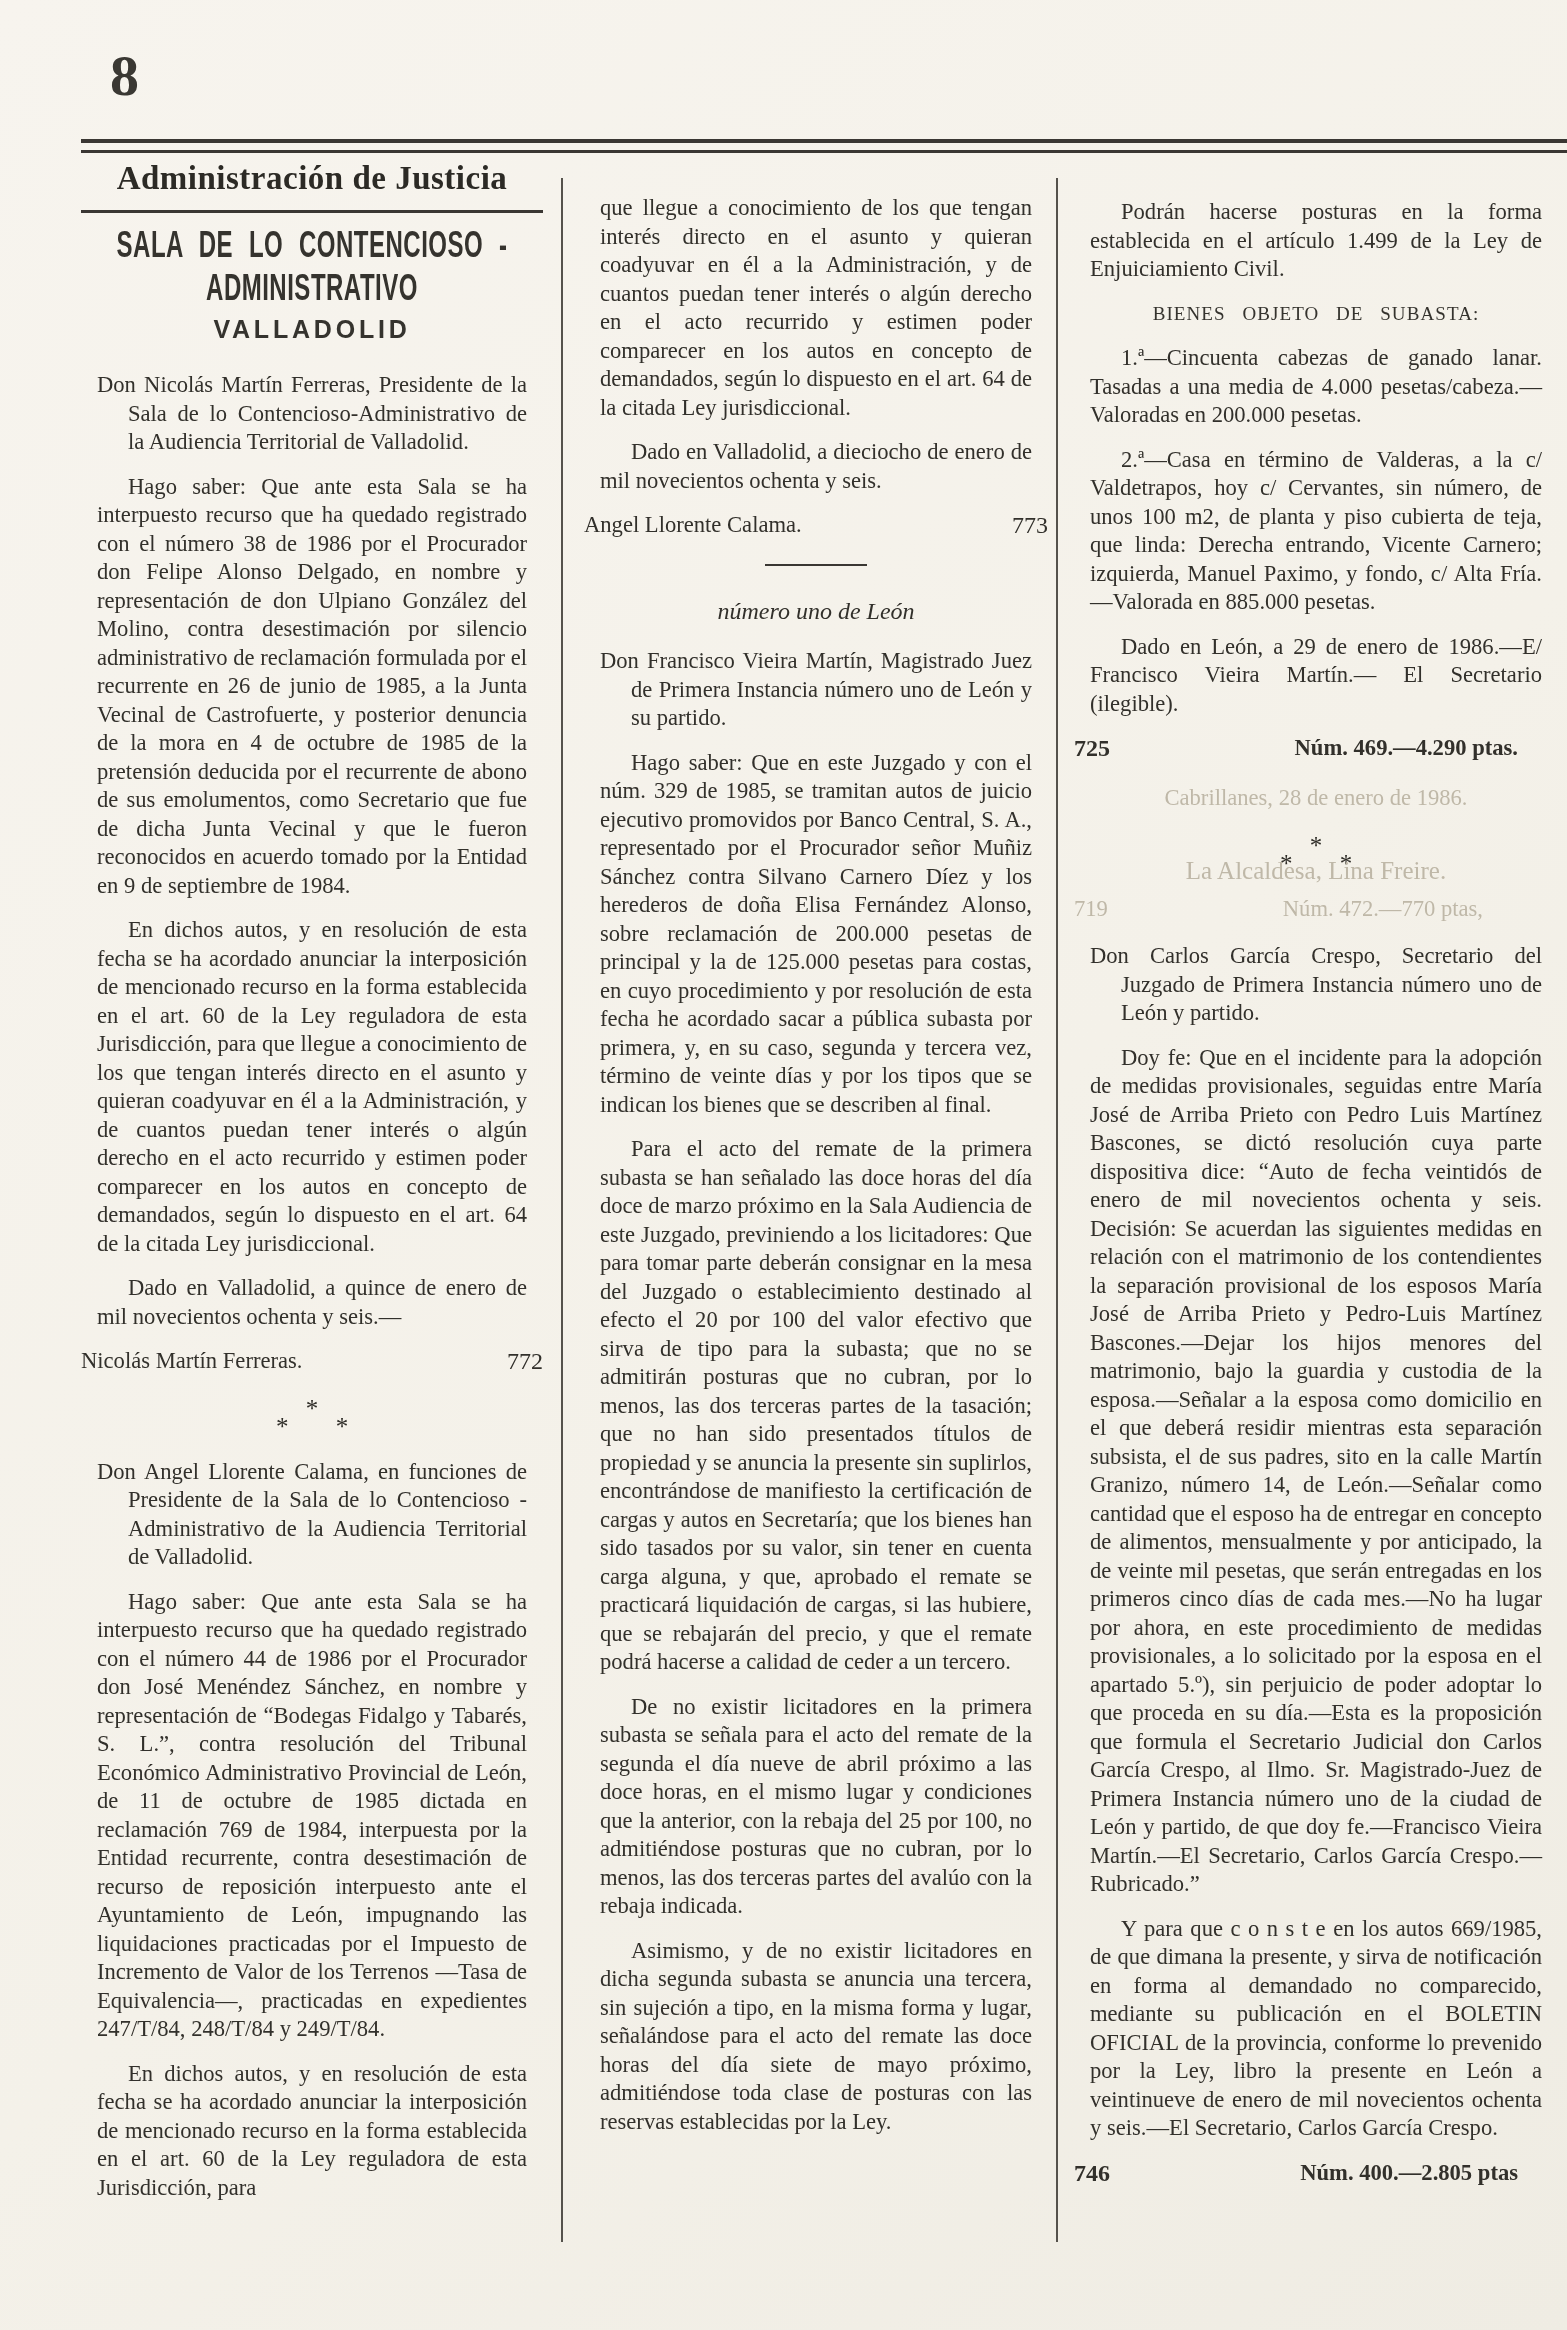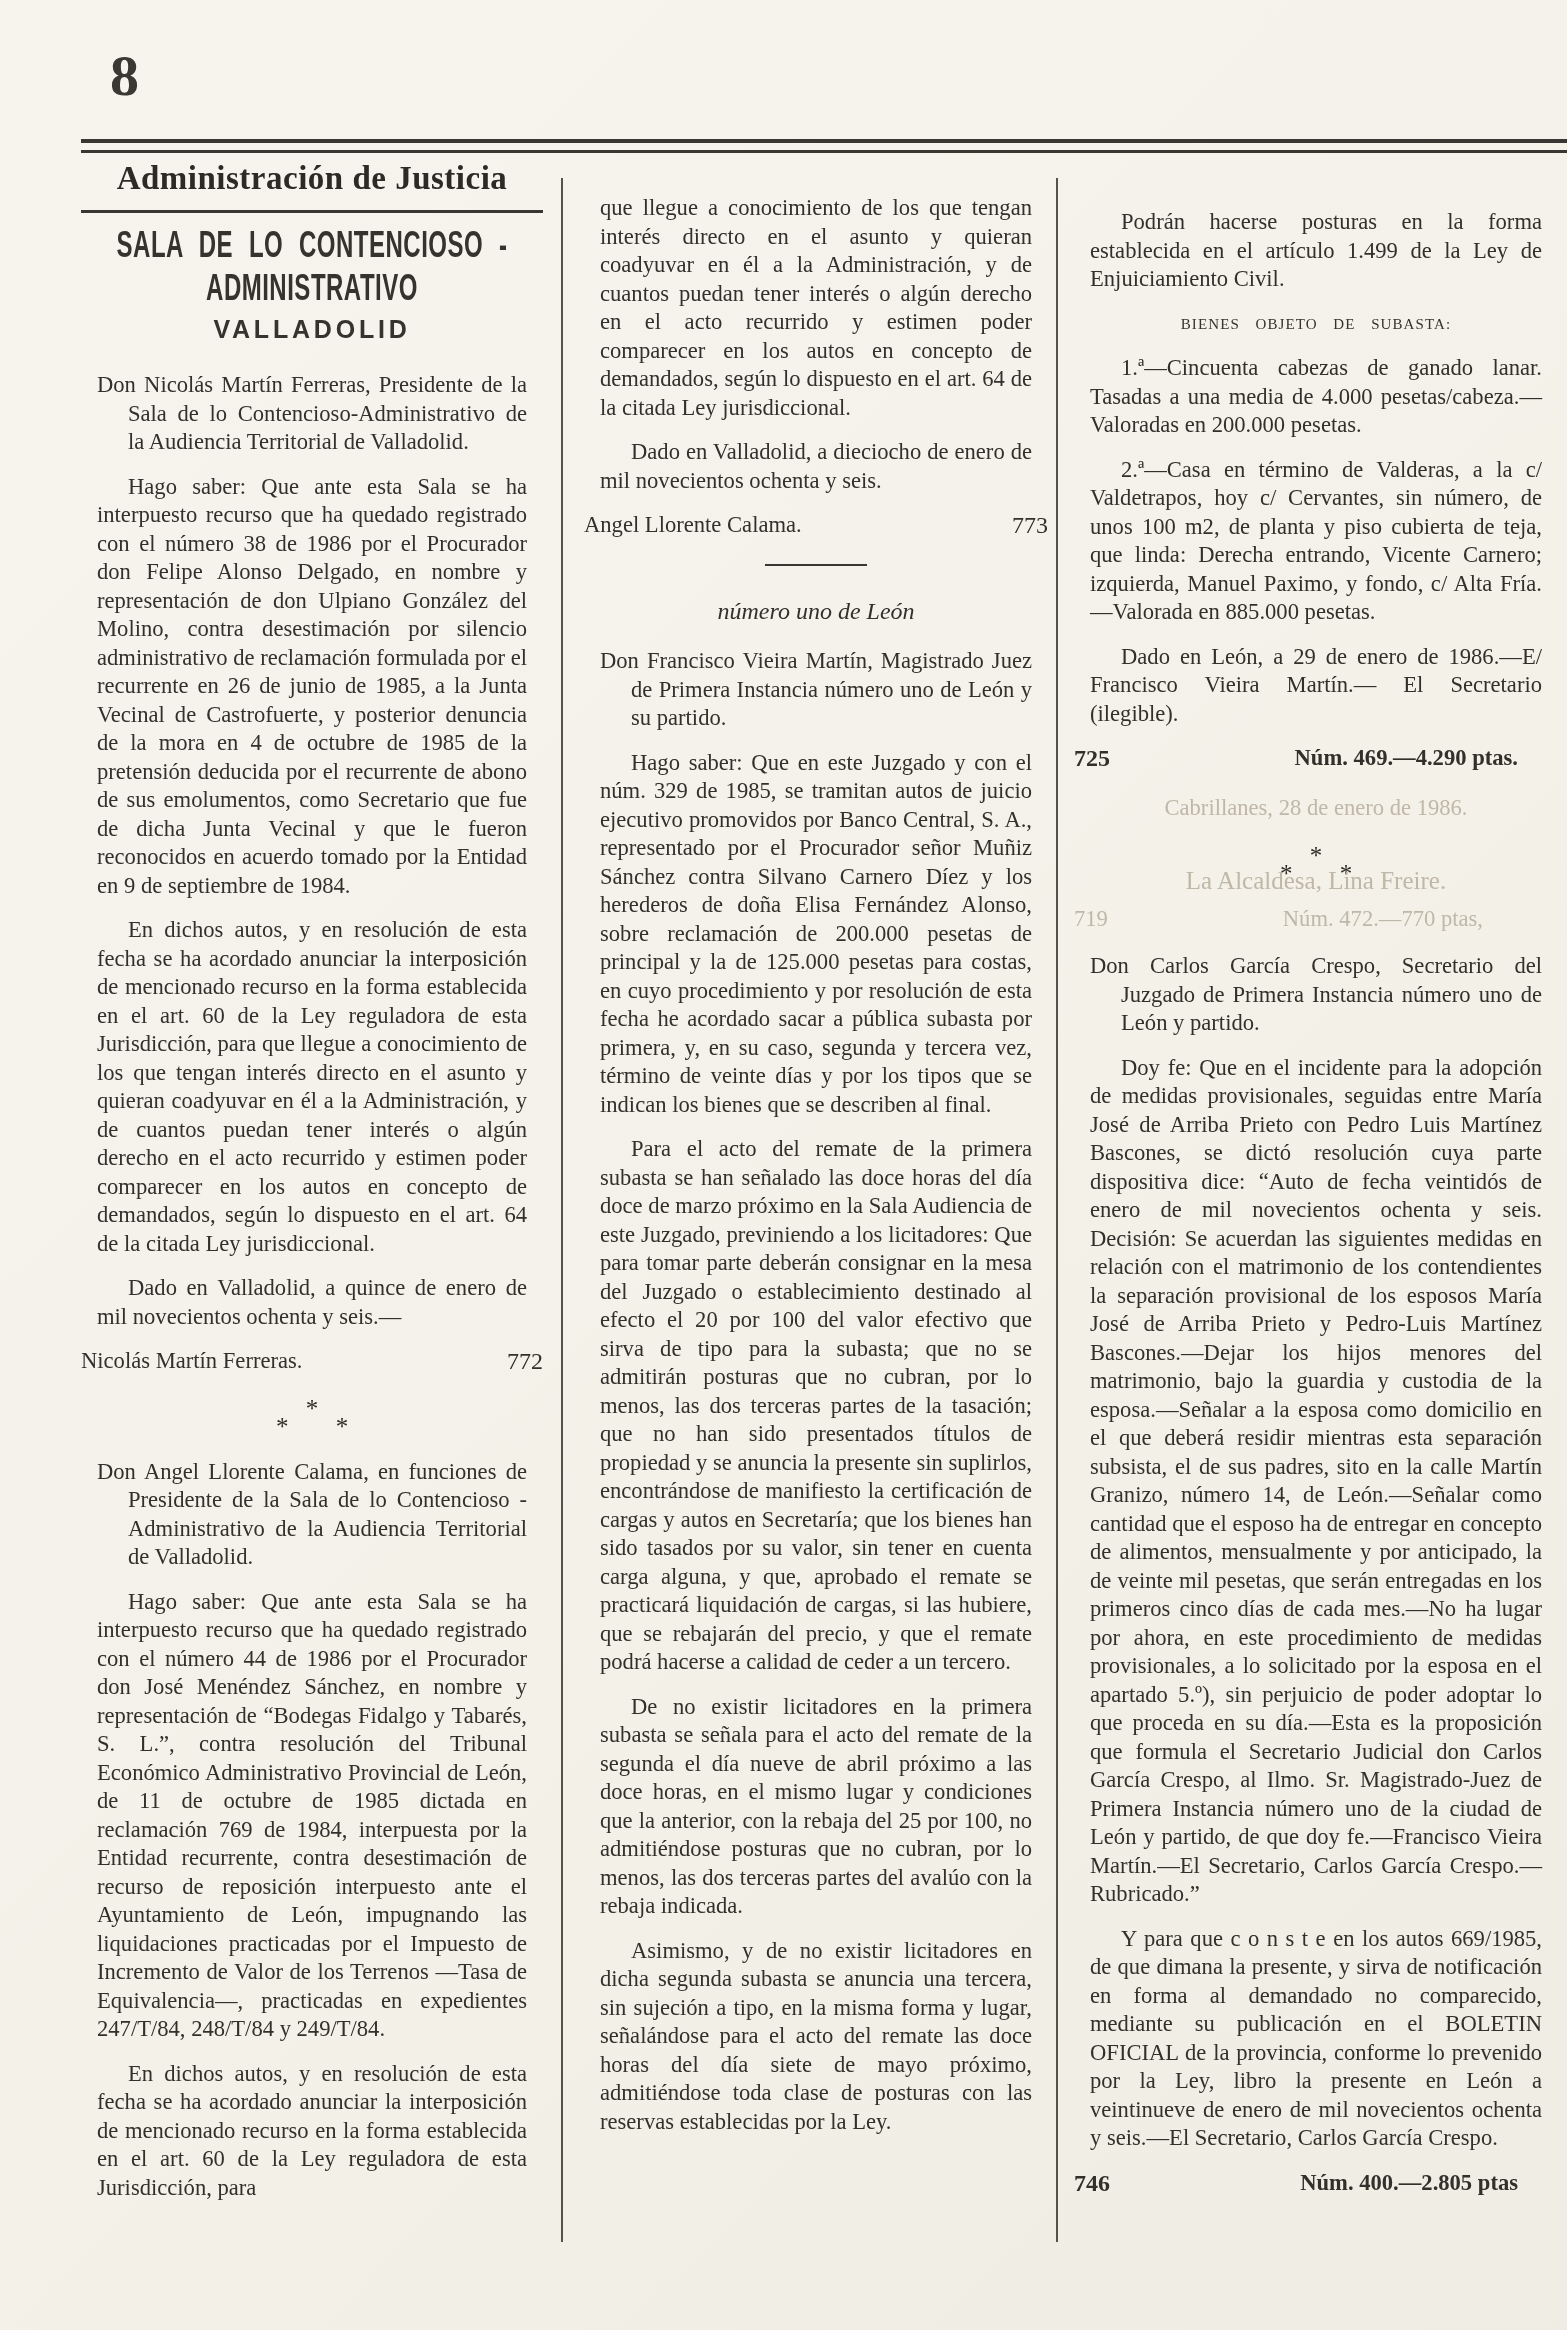--- a/index.html
+++ b/index.html
@@ -19,21 +19,21 @@
     position:absolute; left:81px; top:139px; width:1487px; height:6.5px;
     border-top:4.3px solid #3a3733; border-bottom:3.8px solid #3a3733;
   }
   .vrule { position:absolute; top:178px; width:1.6px; height:2064px; background:#55524c; }
   .v1 { left:561px; }
   .v2 { left:1056px; }
 
   .col { position:absolute; text-align:justify; font-size:22.6px; line-height:28.5px; hyphens:auto; }
   .col1 { left:81px;  top:159px; width:462px; }
   .col2 { left:584px; top:178px; width:464px; }
-  .col3 { left:1074px; top:192px; width:484px; }
+  .col3 { left:1074px; top:182px; width:484px; }
 
   .sec-title {
     margin:0 0 13px 0; text-align:center;
     font-size:33px; line-height:38px; font-weight:bold; color:#2c2a25;
     letter-spacing:0.5px;
   }
   .h-rule { height:3.2px; background:#3a3733; margin:0 0 25px 0; }
   .sala-title { margin:0 0 19.4px 0; text-align:center; }
   .condensed {
     display:inline-block;
@@ -58,21 +58,21 @@
 
   .asterism { text-align:center; margin:24px 0 21.5px 0; font-size:25px; line-height:18.3px; color:#2f2d28; }
   .asterism .row2 { letter-spacing:20.5px; text-indent:20.5px; }
 
   .rule-sep { width:102px; height:2.7px; background:#3a3733; margin:24px auto 27px auto; }
 
   .court-h { text-align:center; font-style:italic; font-size:24px; line-height:36px; margin:0 0 18.3px 0; }
 
   .bienes {
     text-align:center; text-indent:0;
-    font-size:15px; letter-spacing:1.1px; word-spacing:10.8px;
+    font-size:19px; letter-spacing:1.1px; word-spacing:10.8px;
     margin:7.5px 0 14px 0; color:#35332e;
   }
 
   .ghost { color:#bfb8a8; text-align:center; text-indent:0; }
   .ghost-row { display:flex; justify-content:space-between; color:#bfb8a8; padding-right:75px; }
   .star-wrap { position:relative; }
   .star-wrap .ghost-under { position:absolute; left:0; right:0; top:25px; }
 </style>
 </head>
 <body>

